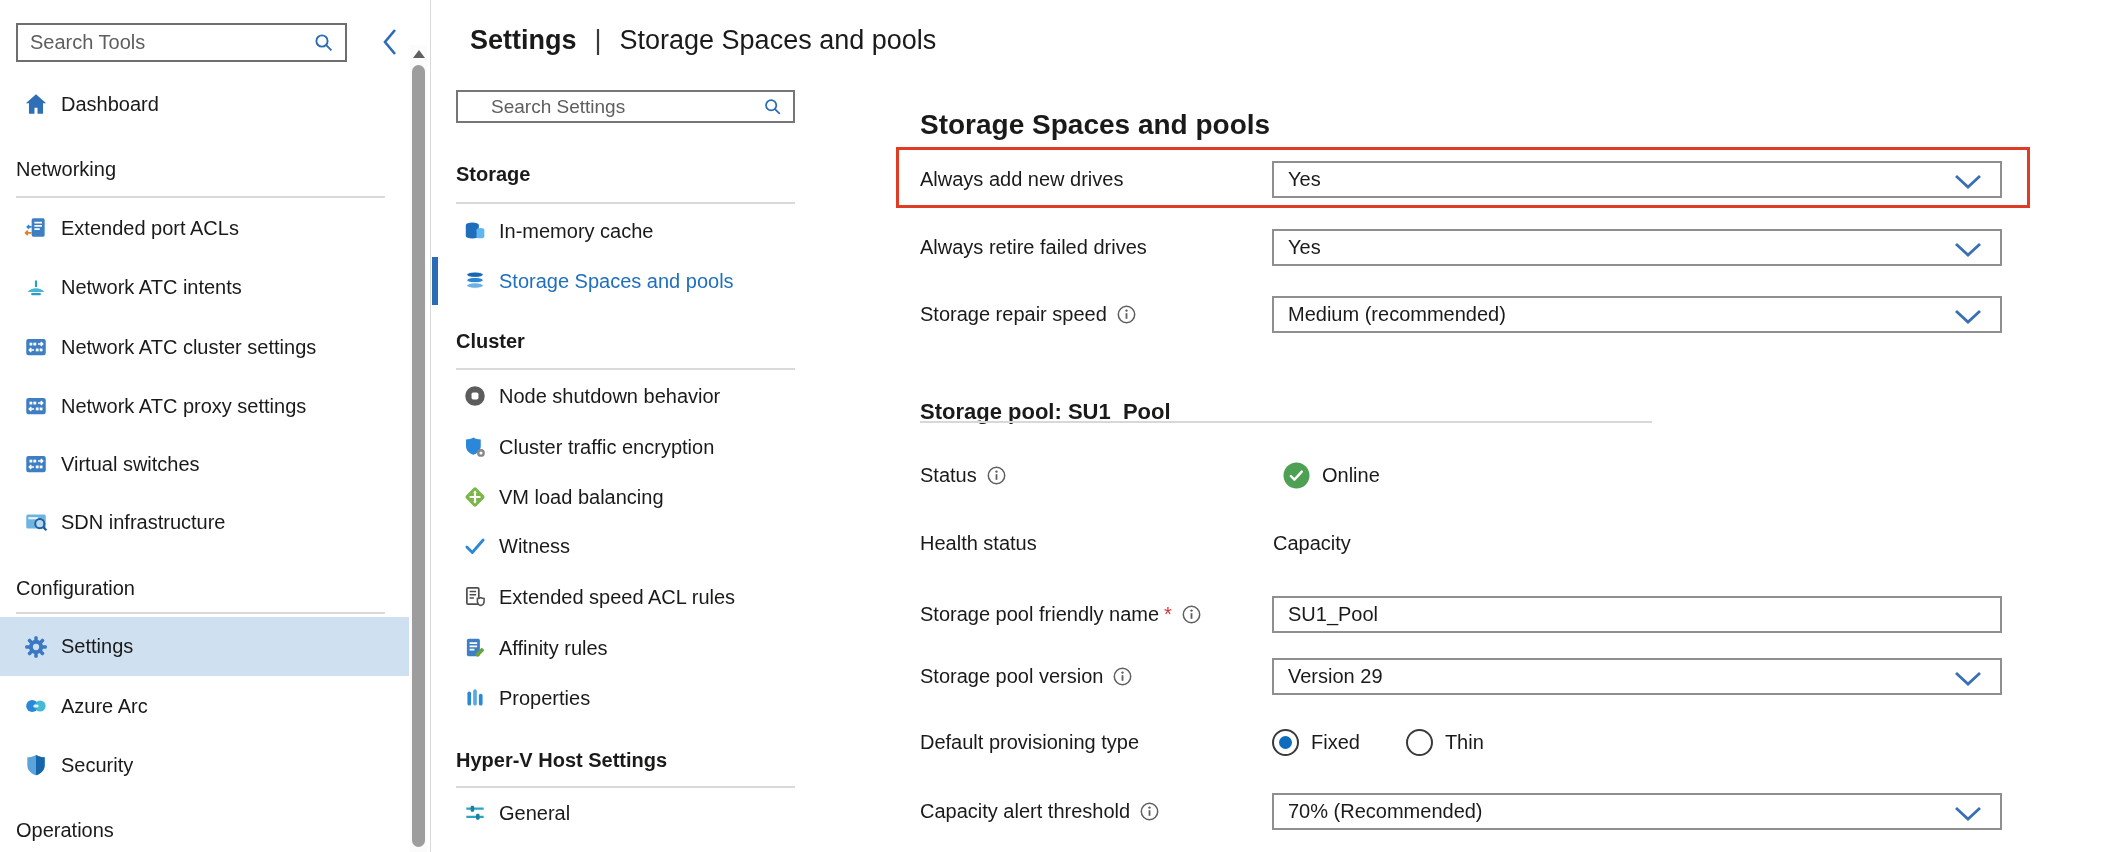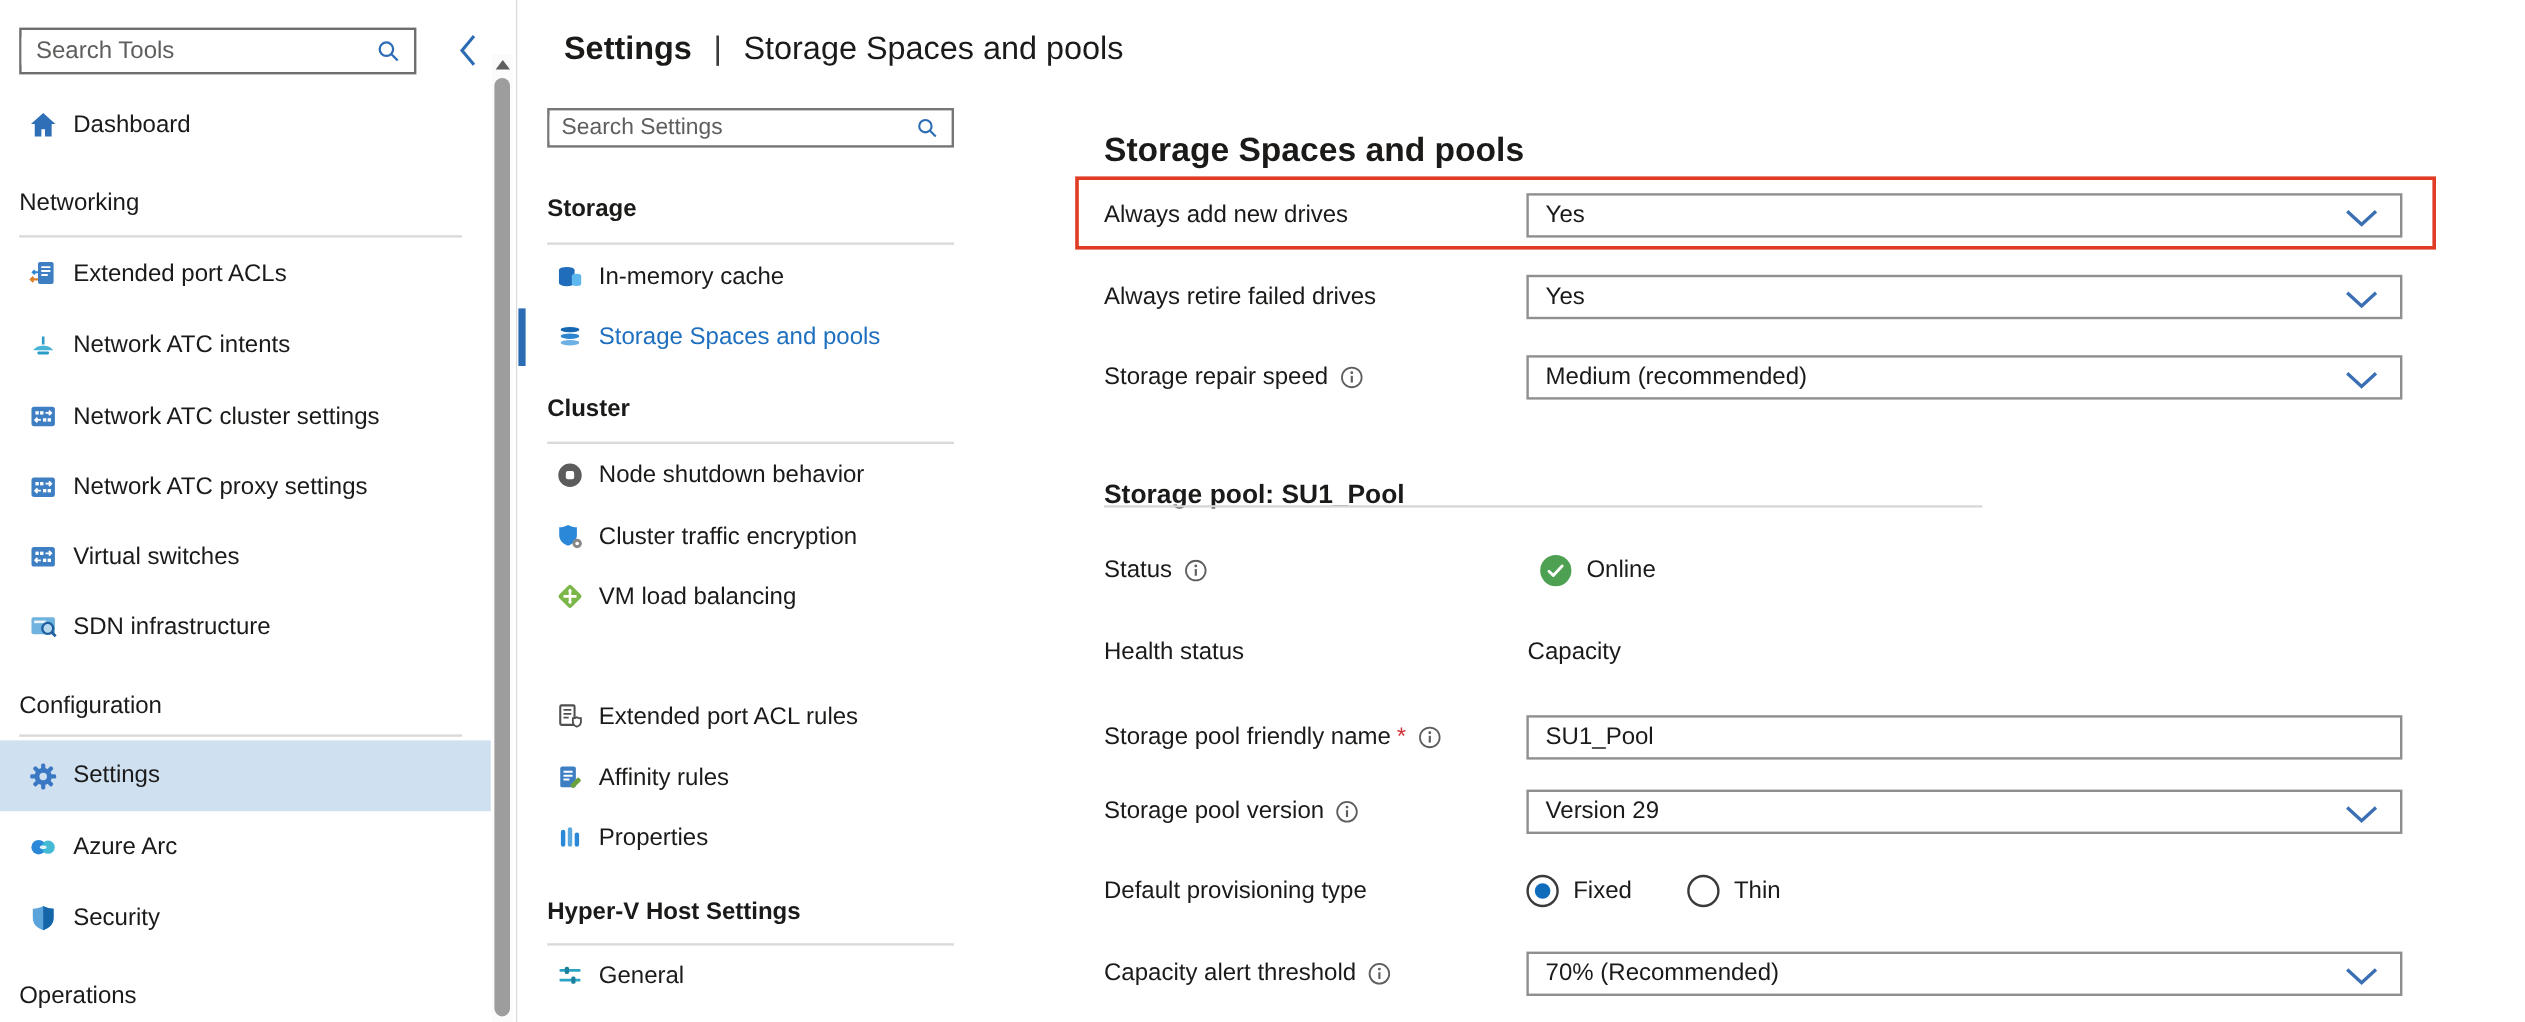--- a/index.html
+++ b/index.html
@@ -6,21 +6,21 @@
   body{font-family:"Liberation Sans","DejaVu Sans",sans-serif;color:#1b1a19;}
   .screen{position:relative;width:2104px;height:852px;overflow:hidden;background:#fff;}
 
   
   .tools-panel{position:absolute;left:0;top:0;width:431px;height:672px;background:#fff;border-radius:23px;}
   .v-divider{position:absolute;left:430px;top:0;width:2px;height:852px;background:#d9d9d9;}
   .searchbox{position:absolute;box-sizing:border-box;background:#fff;display:flex;align-items:center;}
   .tools-search{left:16px;top:23px;width:331px;height:39px;border:2px solid #6e6e6e;}
   .tools-search input{border:none;outline:none;flex:1;font:20px "Liberation Sans",sans-serif;padding:0 8px 0 12px;color:#1b1a19;min-width:0;}
   .settings-search{left:25px;top:90px;width:339px;height:33px;border:2px solid #767676;}
-  .settings-search input{border:none;outline:none;flex:1;font:19px "Liberation Sans",sans-serif;padding:0 6px 0 10px;color:#3b82f6;min-width:0;}
+  .settings-search input{border:none;outline:none;flex:1;font:19px "Liberation Sans",sans-serif;padding:0 6px 0 10px;color:#3b82f6;min-width:0;margin-left:23px;}
   .searchbox svg{flex:0 0 auto;margin-right:9px;}
   input::placeholder{color:#5f5e5c;opacity:1;}
   .collapse-btn{position:absolute;left:374px;top:26px;width:32px;height:34px;background:none;border:none;cursor:pointer;padding:0;}
   .scrollbar{position:absolute;left:410px;top:45px;width:17px;height:807px;background:#fbfbfb;}
   .sb-arrow{width:0;height:0;margin:5px auto 0;border-left:6px solid transparent;border-right:6px solid transparent;border-bottom:8px solid #606060;}
   .sb-thumb{position:absolute;left:2px;top:20px;width:13px;height:782px;background:#9d9d9d;border-radius:7px;}
 
   .trow{position:absolute;left:0;width:409px;height:40px;display:flex;align-items:center;cursor:pointer;}
   .trow .ic{width:27px;height:27px;margin-left:22px;flex:0 0 auto;display:flex;align-items:center;justify-content:center;}
   .trow .lbl{margin-left:12px;font-size:20px;color:#1b1a19;white-space:nowrap;}
@@ -293,30 +293,38 @@
       <span class="ic">
         <svg width="26" height="26" viewBox="0 0 24 24">
           <rect x="5.2" y="5.2" width="13.6" height="13.6" rx="2" transform="rotate(45 12 12)" fill="#7ab648"></rect>
           <path d="M12 7v10M7 12h10" stroke="#fff" stroke-width="2"></path>
           <path d="m12 5.8 1.6 2.2h-3.2Zm0 12.4 1.6-2.2h-3.2Z" fill="#fff"></path>
         </svg>
       </span>
       <span class="lbl">VM load balancing</span>
     </div>
 
+    <div class="srow" style="top:526px">
+      <span class="ic">
+        <svg width="26" height="26" viewBox="0 0 24 24">
+          <path d="m4.5 13 5 5L19.5 6.5" fill="none" stroke="#2b88d8" stroke-width="2.6" stroke-linecap="round" stroke-linejoin="round"></path>
+        </svg>
+      </span>
+      <span class="lbl">Witness</span>
+    </div>
 
     <div class="srow" style="top:577px">
       <span class="ic">
         <svg width="26" height="26" viewBox="0 0 24 24">
           <rect x="4.5" y="3.5" width="11" height="15" rx="1" fill="none" stroke="#4f4f4f" stroke-width="1.6"></rect>
           <path d="M7 7h6M7 10h6M7 13h4" stroke="#4f4f4f" stroke-width="1.4"></path>
           <path d="M17.3 12.6c1 .6 2 .8 3.1.8v2.7c0 2-1.3 3.2-3.1 3.8-1.8-.6-3.1-1.8-3.1-3.8v-2.7c1.1 0 2.1-.2 3.1-.8Z" fill="#fff" stroke="#4f4f4f" stroke-width="1.4"></path>
         </svg>
       </span>
-      <span class="lbl">Extended port ACL rules</span>
+      <span class="lbl">Extended speed ACL rules</span>
     </div>
 
     <div class="srow" style="top:628px">
       <span class="ic">
         <svg width="26" height="26" viewBox="0 0 24 24">
           <rect x="4.5" y="3.5" width="12" height="16" rx="1.5" fill="#3e7ec2"></rect>
           <path d="M7 7.5h7M7 10.5h7M7 13.5h4.5" stroke="#fff" stroke-width="1.5"></path>
           <rect x="14.6" y="11.6" width="3.6" height="9" rx="1" transform="rotate(45 16.4 16)" fill="#6aa33c"></rect>
         </svg>
       </span>

